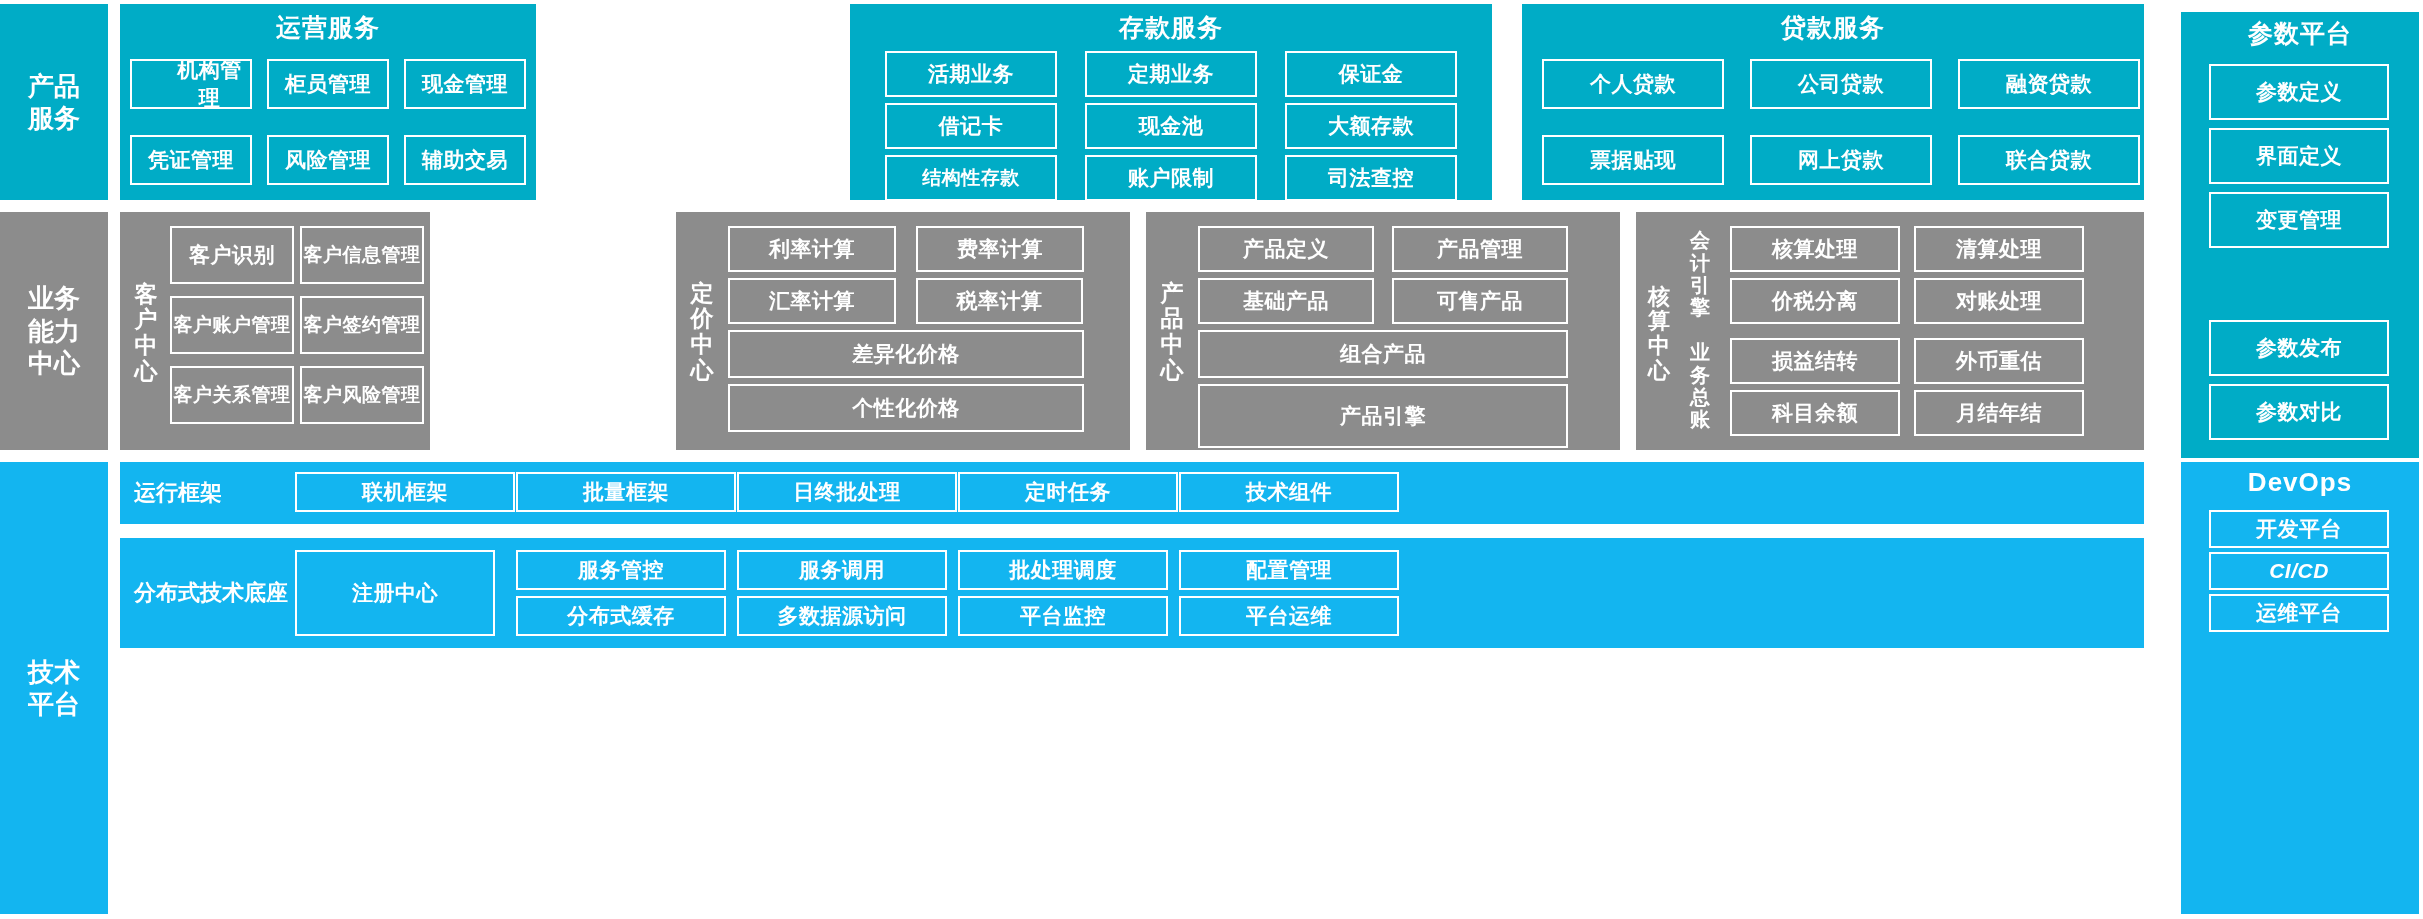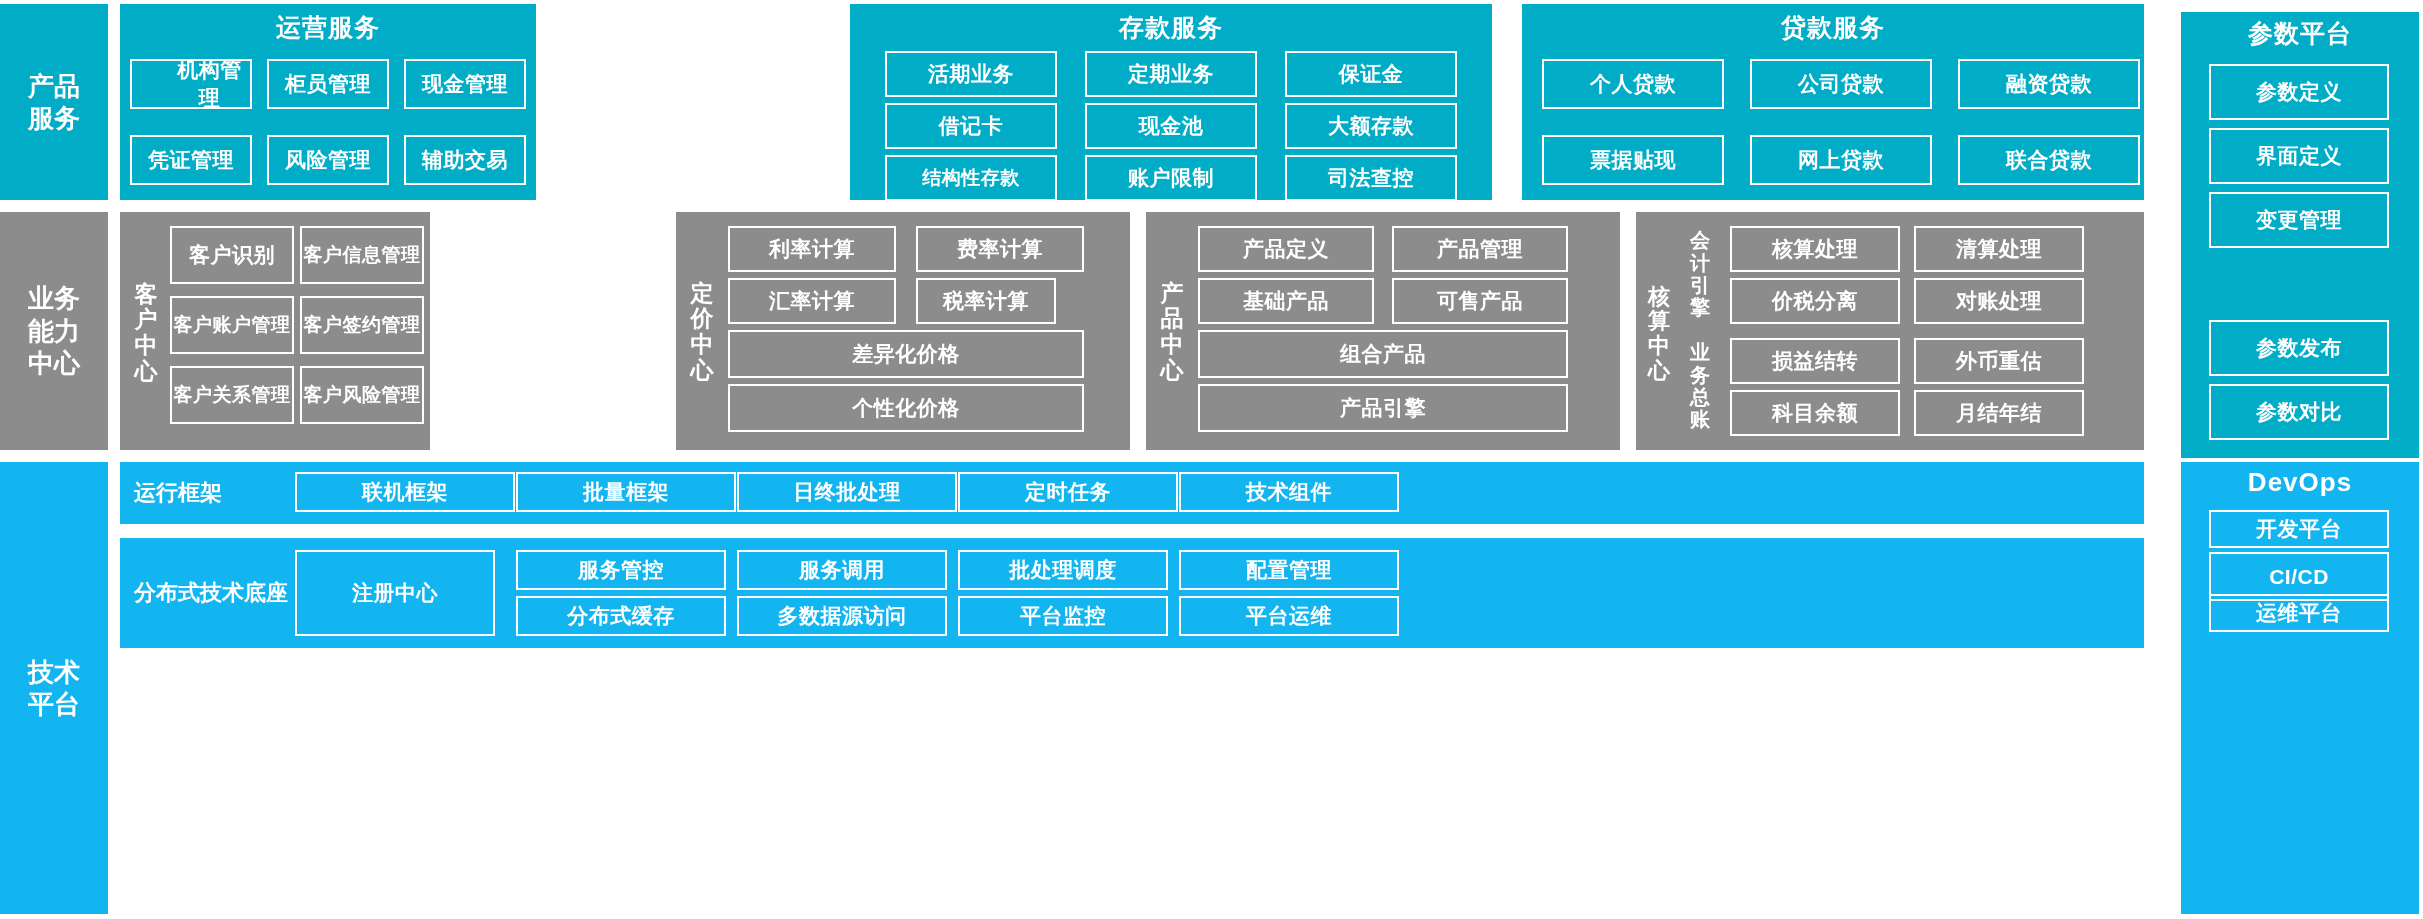--- a/index.html
+++ b/index.html
@@ -160,38 +160,38 @@
   <div class="panel gray" style="left:676px; top:212px; width:454px; height:238px;">
     <div class="vlabel" style="left:6px; top:40px; width:40px; height:160px;">
       <span>定</span>
         <span>价</span>
         <span>中</span>
         <span>心</span>
     </div>
     <div class="card" style="left:52px; top:14px; width:168px; height:46px;">利率计算</div>
     <div class="card" style="left:240px; top:14px; width:168px; height:46px;">费率计算</div>
     <div class="card" style="left:52px; top:66px; width:168px; height:46px;">汇率计算</div>
-    <div class="card" style="left:240px; top:66px; width:140px; height:46px;">税率计算</div>
+    <div class="card" style="left:240px; top:66px; width:167px; height:46px;">税率计算</div>
     <div class="card" style="left:52px; top:118px; width:356px; height:48px;">差异化价格</div>
     <div class="card" style="left:52px; top:172px; width:356px; height:48px;">个性化价格</div>
   </div>
 
   <div class="panel gray" style="left:1146px; top:212px; width:474px; height:238px;">
     <div class="vlabel" style="left:6px; top:40px; width:40px; height:160px;">
       <span>产</span>
         <span>品</span>
         <span>中</span>
         <span>心</span>
     </div>
     <div class="card" style="left:52px; top:14px; width:176px; height:46px;">产品定义</div>
     <div class="card" style="left:246px; top:14px; width:176px; height:46px;">产品管理</div>
     <div class="card" style="left:52px; top:66px; width:176px; height:46px;">基础产品</div>
     <div class="card" style="left:246px; top:66px; width:176px; height:46px;">可售产品</div>
     <div class="card" style="left:52px; top:118px; width:370px; height:48px;">组合产品</div>
-    <div class="card" style="left:52px; top:172px; width:370px; height:48px;">产品引擎</div>
+    <div class="card" style="left:52px; top:172px; width:370px; height:64px;">产品引擎</div>
   </div>
 
   <div class="panel gray" style="left:1636px; top:212px; width:508px; height:238px;">
     <div class="vlabel" style="left:4px; top:58px; width:38px; height:128px; font-size:22px;">
       <span>核</span>
         <span>算</span>
         <span>中</span>
         <span>心</span>
     </div>
     <div class="vlabel" style="left:46px; top:12px; width:36px; height:100px; font-size:20px;">
@@ -250,17 +250,17 @@
     <div class="card" style="left:28px; top:52px; width:180px; height:56px;">参数定义</div>
     <div class="card" style="left:28px; top:116px; width:180px; height:56px;">界面定义</div>
     <div class="card" style="left:28px; top:180px; width:180px; height:56px;">变更管理</div>
     <div class="card" style="left:28px; top:308px; width:180px; height:56px;">参数发布</div>
     <div class="card" style="left:28px; top:372px; width:180px; height:56px;">参数对比</div>
   </div>
 
   <div class="panel blue" style="left:2181px; top:462px; width:238px; height:452px;">
     <div class="panel-title" style="margin-top:6px; font-size:26px;">DevOps</div>
     <div class="card" style="left:28px; top:48px; width:180px; height:38px;">开发平台</div>
-    <div class="card" style="left:28px; top:90px; width:180px; height:49px;">CI/CD</div>
+    <div class="card" style="left:28px; top:90px; width:180px; height:38px;font-style:italic;">CI/CD</div>
     <div class="card" style="left:28px; top:132px; width:180px; height:38px;">运维平台</div>
   </div>
 
 </div>
 
 </body></html>

